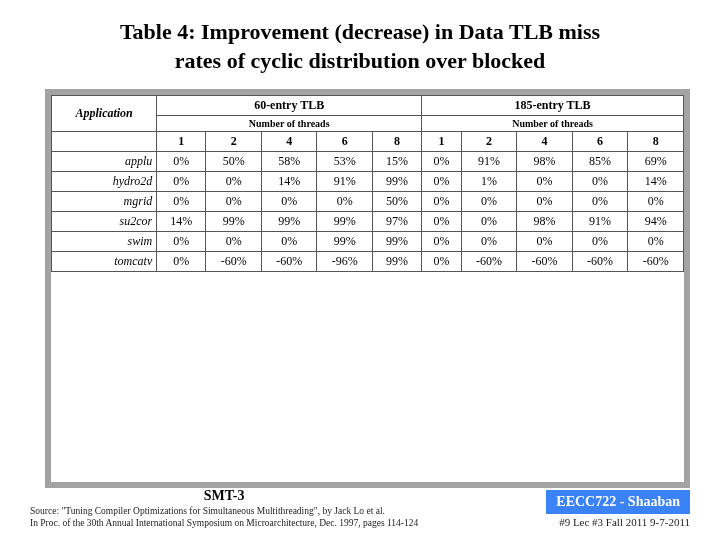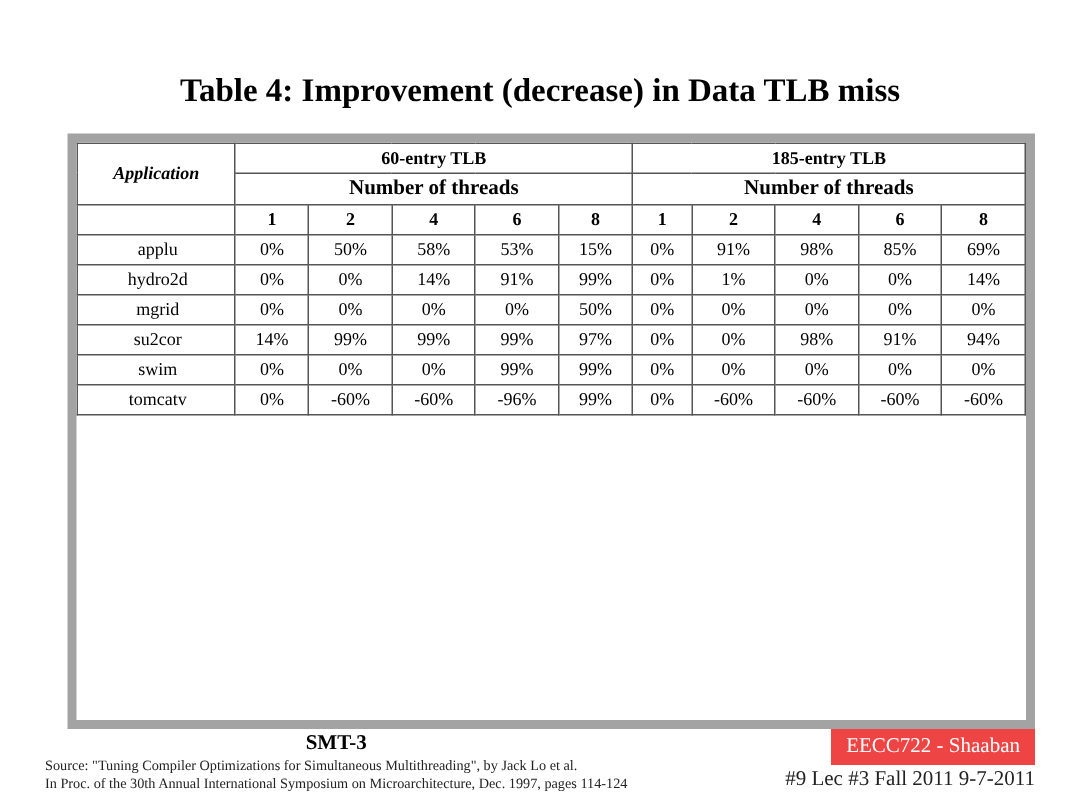--- a/index.html
+++ b/index.html
@@ -17,84 +17,85 @@
       padding: 18px 30px 12px 30px;
       display: flex;
       flex-direction: column;
     }
     .title {
       font-size: 22px;
       font-weight: bold;
       text-align: center;
       margin-bottom: 14px;
       line-height: 1.3;
-      margin-top: 28px;
     }
     .table-wrapper {
       border: 6px solid #a3a3a3;
       flex: 1;
       display: flex;
       flex-direction: column;
       overflow: hidden;
       margin-left: 15px;
     }
     table {
       border-collapse: collapse;
       width: 100%;
       font-size: 12px;
     }
     th, td {
       border: 1px solid #555;
       text-align: center;
       padding: 2px 4px;
     }
     td.app-col {
-      text-align: center;
+      text-align: right;
+      font-style: italic;
       padding-left: 6px;
     }
     .threads-label {
-      font-size: 14px;
+      font-size: 10px;
     }
     .footer-left {
       font-size: 14px;
       font-weight: bold;
       text-align: center;
     }
     .footer-right {
-      background: #ef4444;
+      background: #3b82f6;
       color: #fff;
       padding: 4px 10px;
       font-size: 14px;
-      font-weight: normal;
+      font-weight: bold;
     }
     .footer-source {
       font-size: 9.5px;
       color: #222;
       margin-top: 2px;
     }
     .footer-bottom {
       display: flex;
       flex-direction: column;
     }
     .footer-bottom-row {
       display: flex;
       justify-content: space-between;
       align-items: flex-end;
     }
     .lec-info {
-      font-size: 14px;
+      font-size: 11px;
       color: #222;
     }
   </style>
 </head>
 <body>
 
 <div class="slide">
   <div class="title">
     <span>Table 4: Improvement (decrease) in Data TLB miss</span><br>
+    <span>rates of cyclic distribution over blocked</span>
   </div>
 
   <div class="table-wrapper">
     <table>
       <thead>
         <tr>
           <th rowspan="2" style="font-style:italic;">Application</th>
           <th colspan="5">60-entry TLB</th>
           <th colspan="5">185-entry TLB</th>
         </tr>

